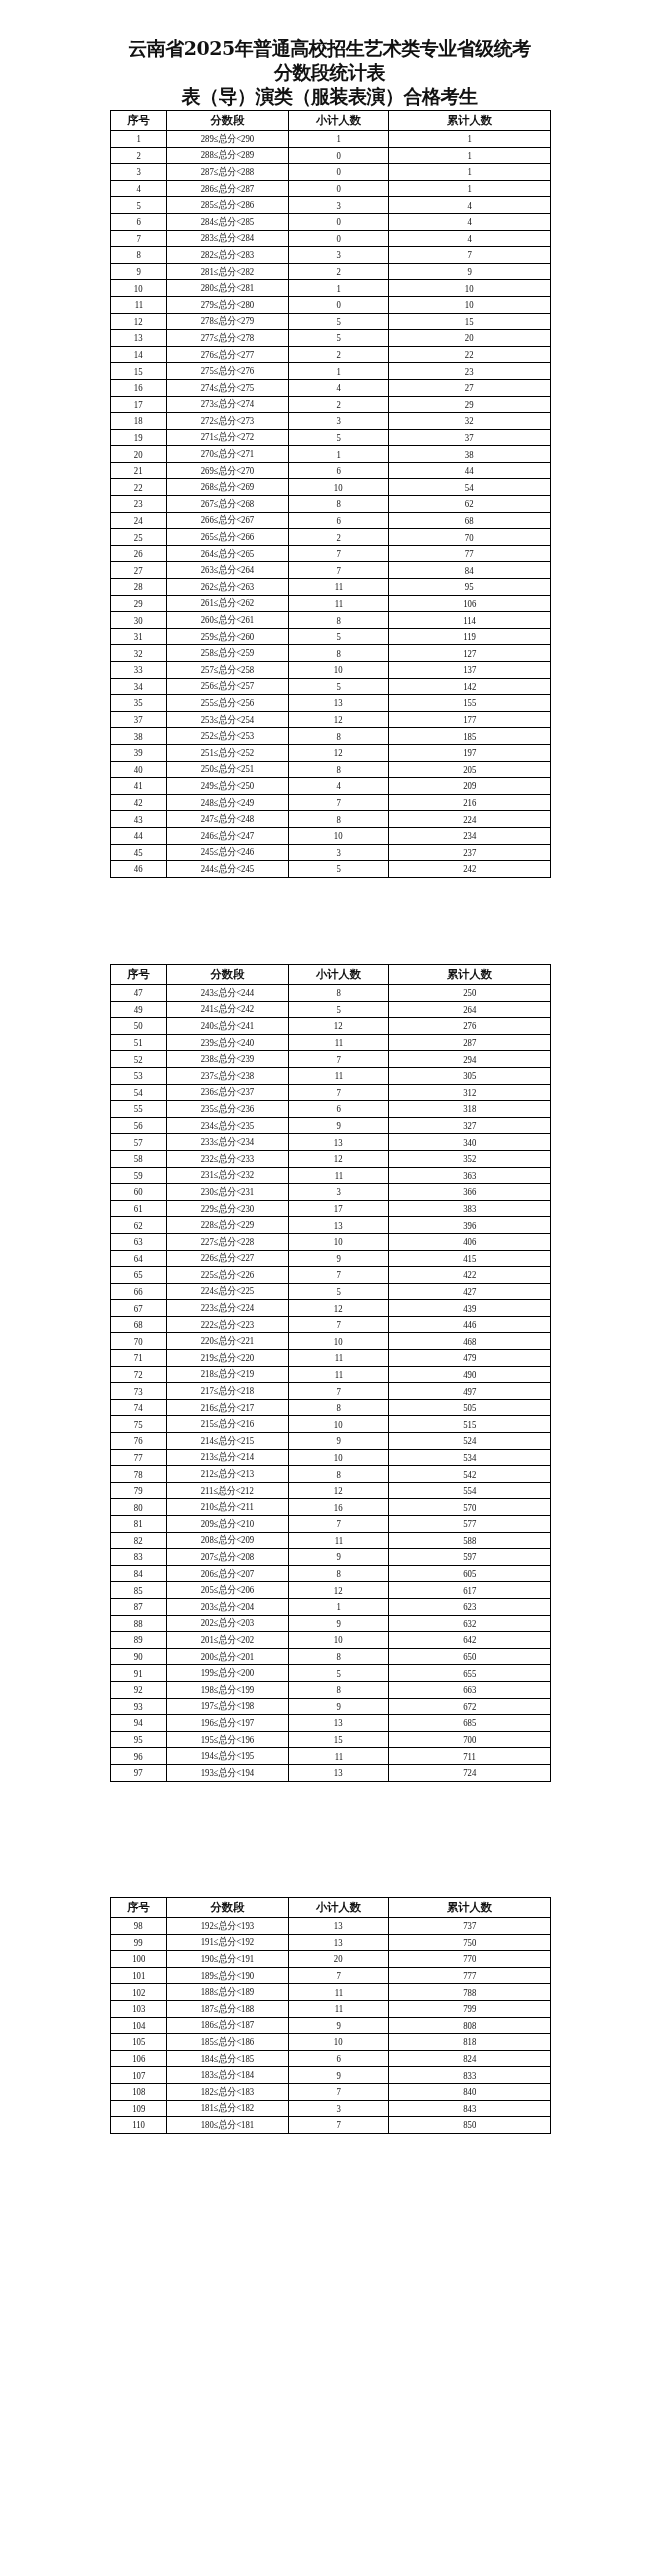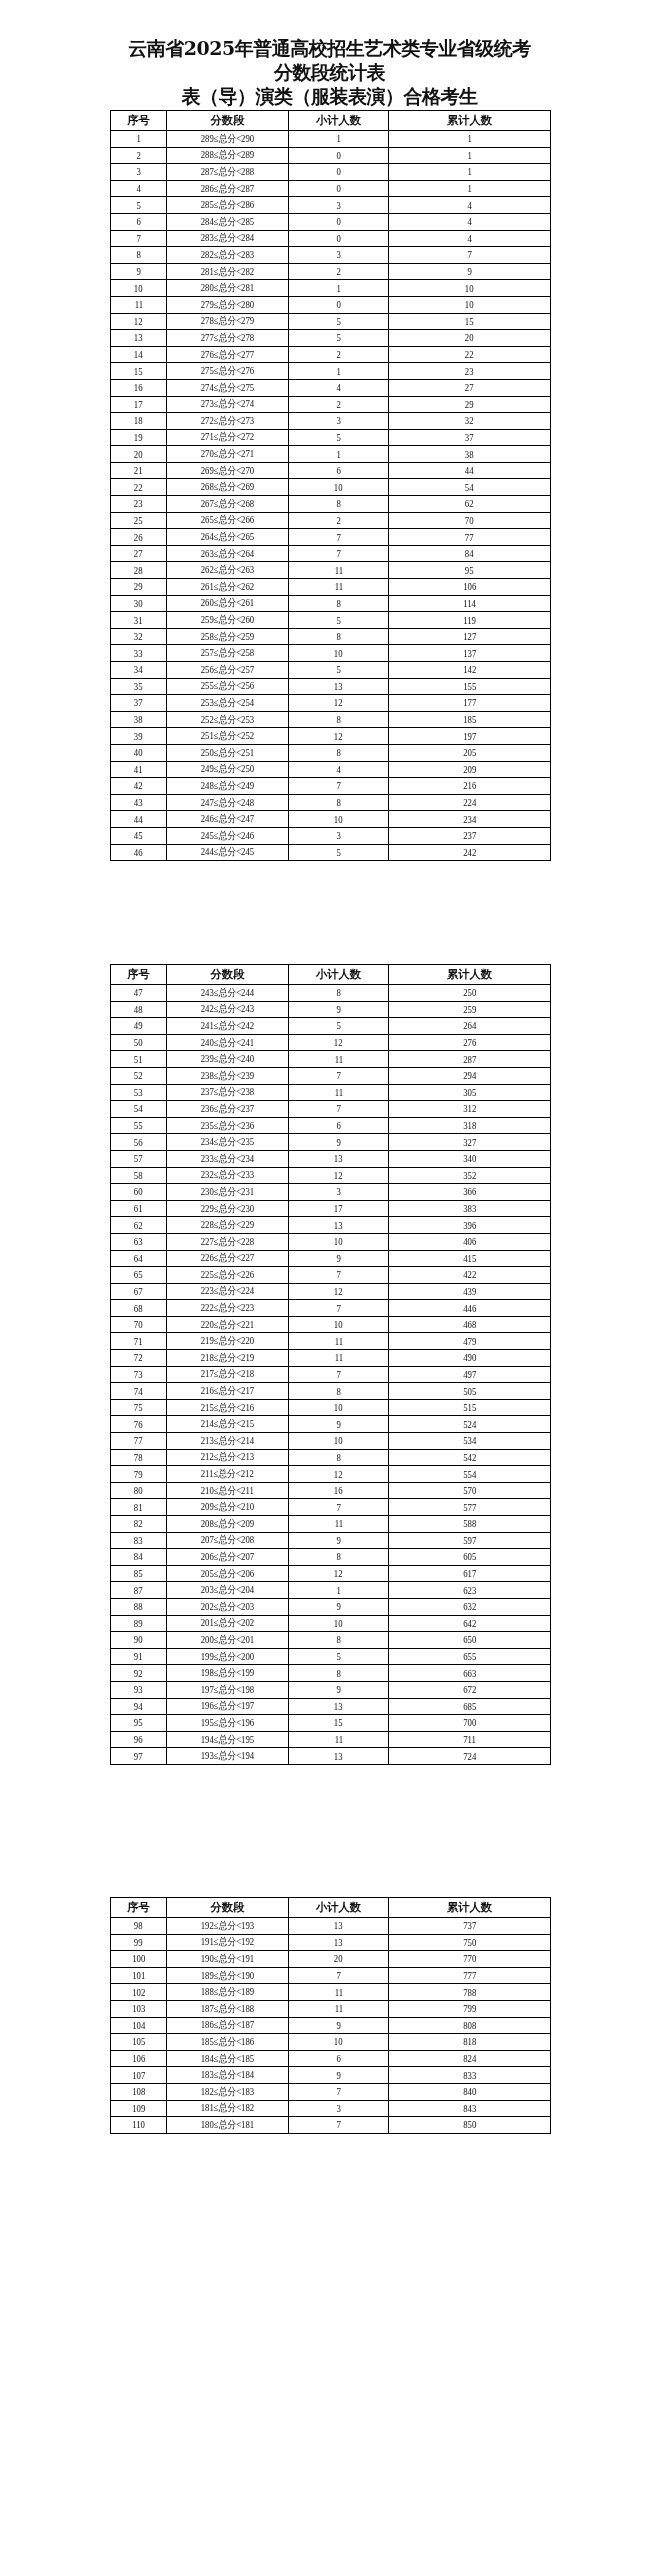--- a/index.html
+++ b/index.html
@@ -177,20 +177,26 @@
         <td><span>10</span></td>
         <td><span>54</span></td>
       </tr>
       <tr>
         <td><span>23</span></td>
         <td><span>267≤总分&lt;268</span></td>
         <td><span>8</span></td>
         <td><span>62</span></td>
       </tr>
       <tr>
+        <td><span>24</span></td>
+        <td><span>266≤总分&lt;267</span></td>
+        <td><span>6</span></td>
+        <td><span>68</span></td>
+      </tr>
+      <tr>
         <td><span>25</span></td>
         <td><span>265≤总分&lt;266</span></td>
         <td><span>2</span></td>
         <td><span>70</span></td>
       </tr>
       <tr>
         <td><span>26</span></td>
         <td><span>264≤总分&lt;265</span></td>
         <td><span>7</span></td>
         <td><span>77</span></td>
@@ -327,26 +333,20 @@
       </tr>
     </thead>
     <tbody>
       <tr>
         <td><span>47</span></td>
         <td><span>243≤总分&lt;244</span></td>
         <td><span>8</span></td>
         <td><span>250</span></td>
       </tr>
       <tr>
-        <td><span>48</span></td>
-        <td><span>242≤总分&lt;243</span></td>
-        <td><span>9</span></td>
-        <td><span>259</span></td>
-      </tr>
-      <tr>
         <td><span>49</span></td>
         <td><span>241≤总分&lt;242</span></td>
         <td><span>5</span></td>
         <td><span>264</span></td>
       </tr>
       <tr>
         <td><span>50</span></td>
         <td><span>240≤总分&lt;241</span></td>
         <td><span>12</span></td>
         <td><span>276</span></td>
@@ -393,20 +393,26 @@
         <td><span>13</span></td>
         <td><span>340</span></td>
       </tr>
       <tr>
         <td><span>58</span></td>
         <td><span>232≤总分&lt;233</span></td>
         <td><span>12</span></td>
         <td><span>352</span></td>
       </tr>
       <tr>
+        <td><span>59</span></td>
+        <td><span>231≤总分&lt;232</span></td>
+        <td><span>11</span></td>
+        <td><span>363</span></td>
+      </tr>
+      <tr>
         <td><span>60</span></td>
         <td><span>230≤总分&lt;231</span></td>
         <td><span>3</span></td>
         <td><span>366</span></td>
       </tr>
       <tr>
         <td><span>61</span></td>
         <td><span>229≤总分&lt;230</span></td>
         <td><span>17</span></td>
         <td><span>383</span></td>
@@ -427,20 +433,26 @@
         <td><span>64</span></td>
         <td><span>226≤总分&lt;227</span></td>
         <td><span>9</span></td>
         <td><span>415</span></td>
       </tr>
       <tr>
         <td><span>65</span></td>
         <td><span>225≤总分&lt;226</span></td>
         <td><span>7</span></td>
         <td><span>422</span></td>
+      </tr>
+      <tr>
+        <td><span>66</span></td>
+        <td><span>224≤总分&lt;225</span></td>
+        <td><span>5</span></td>
+        <td><span>427</span></td>
       </tr>
       <tr>
         <td><span>67</span></td>
         <td><span>223≤总分&lt;224</span></td>
         <td><span>12</span></td>
         <td><span>439</span></td>
       </tr>
       <tr>
         <td><span>68</span></td>
         <td><span>222≤总分&lt;223</span></td>

